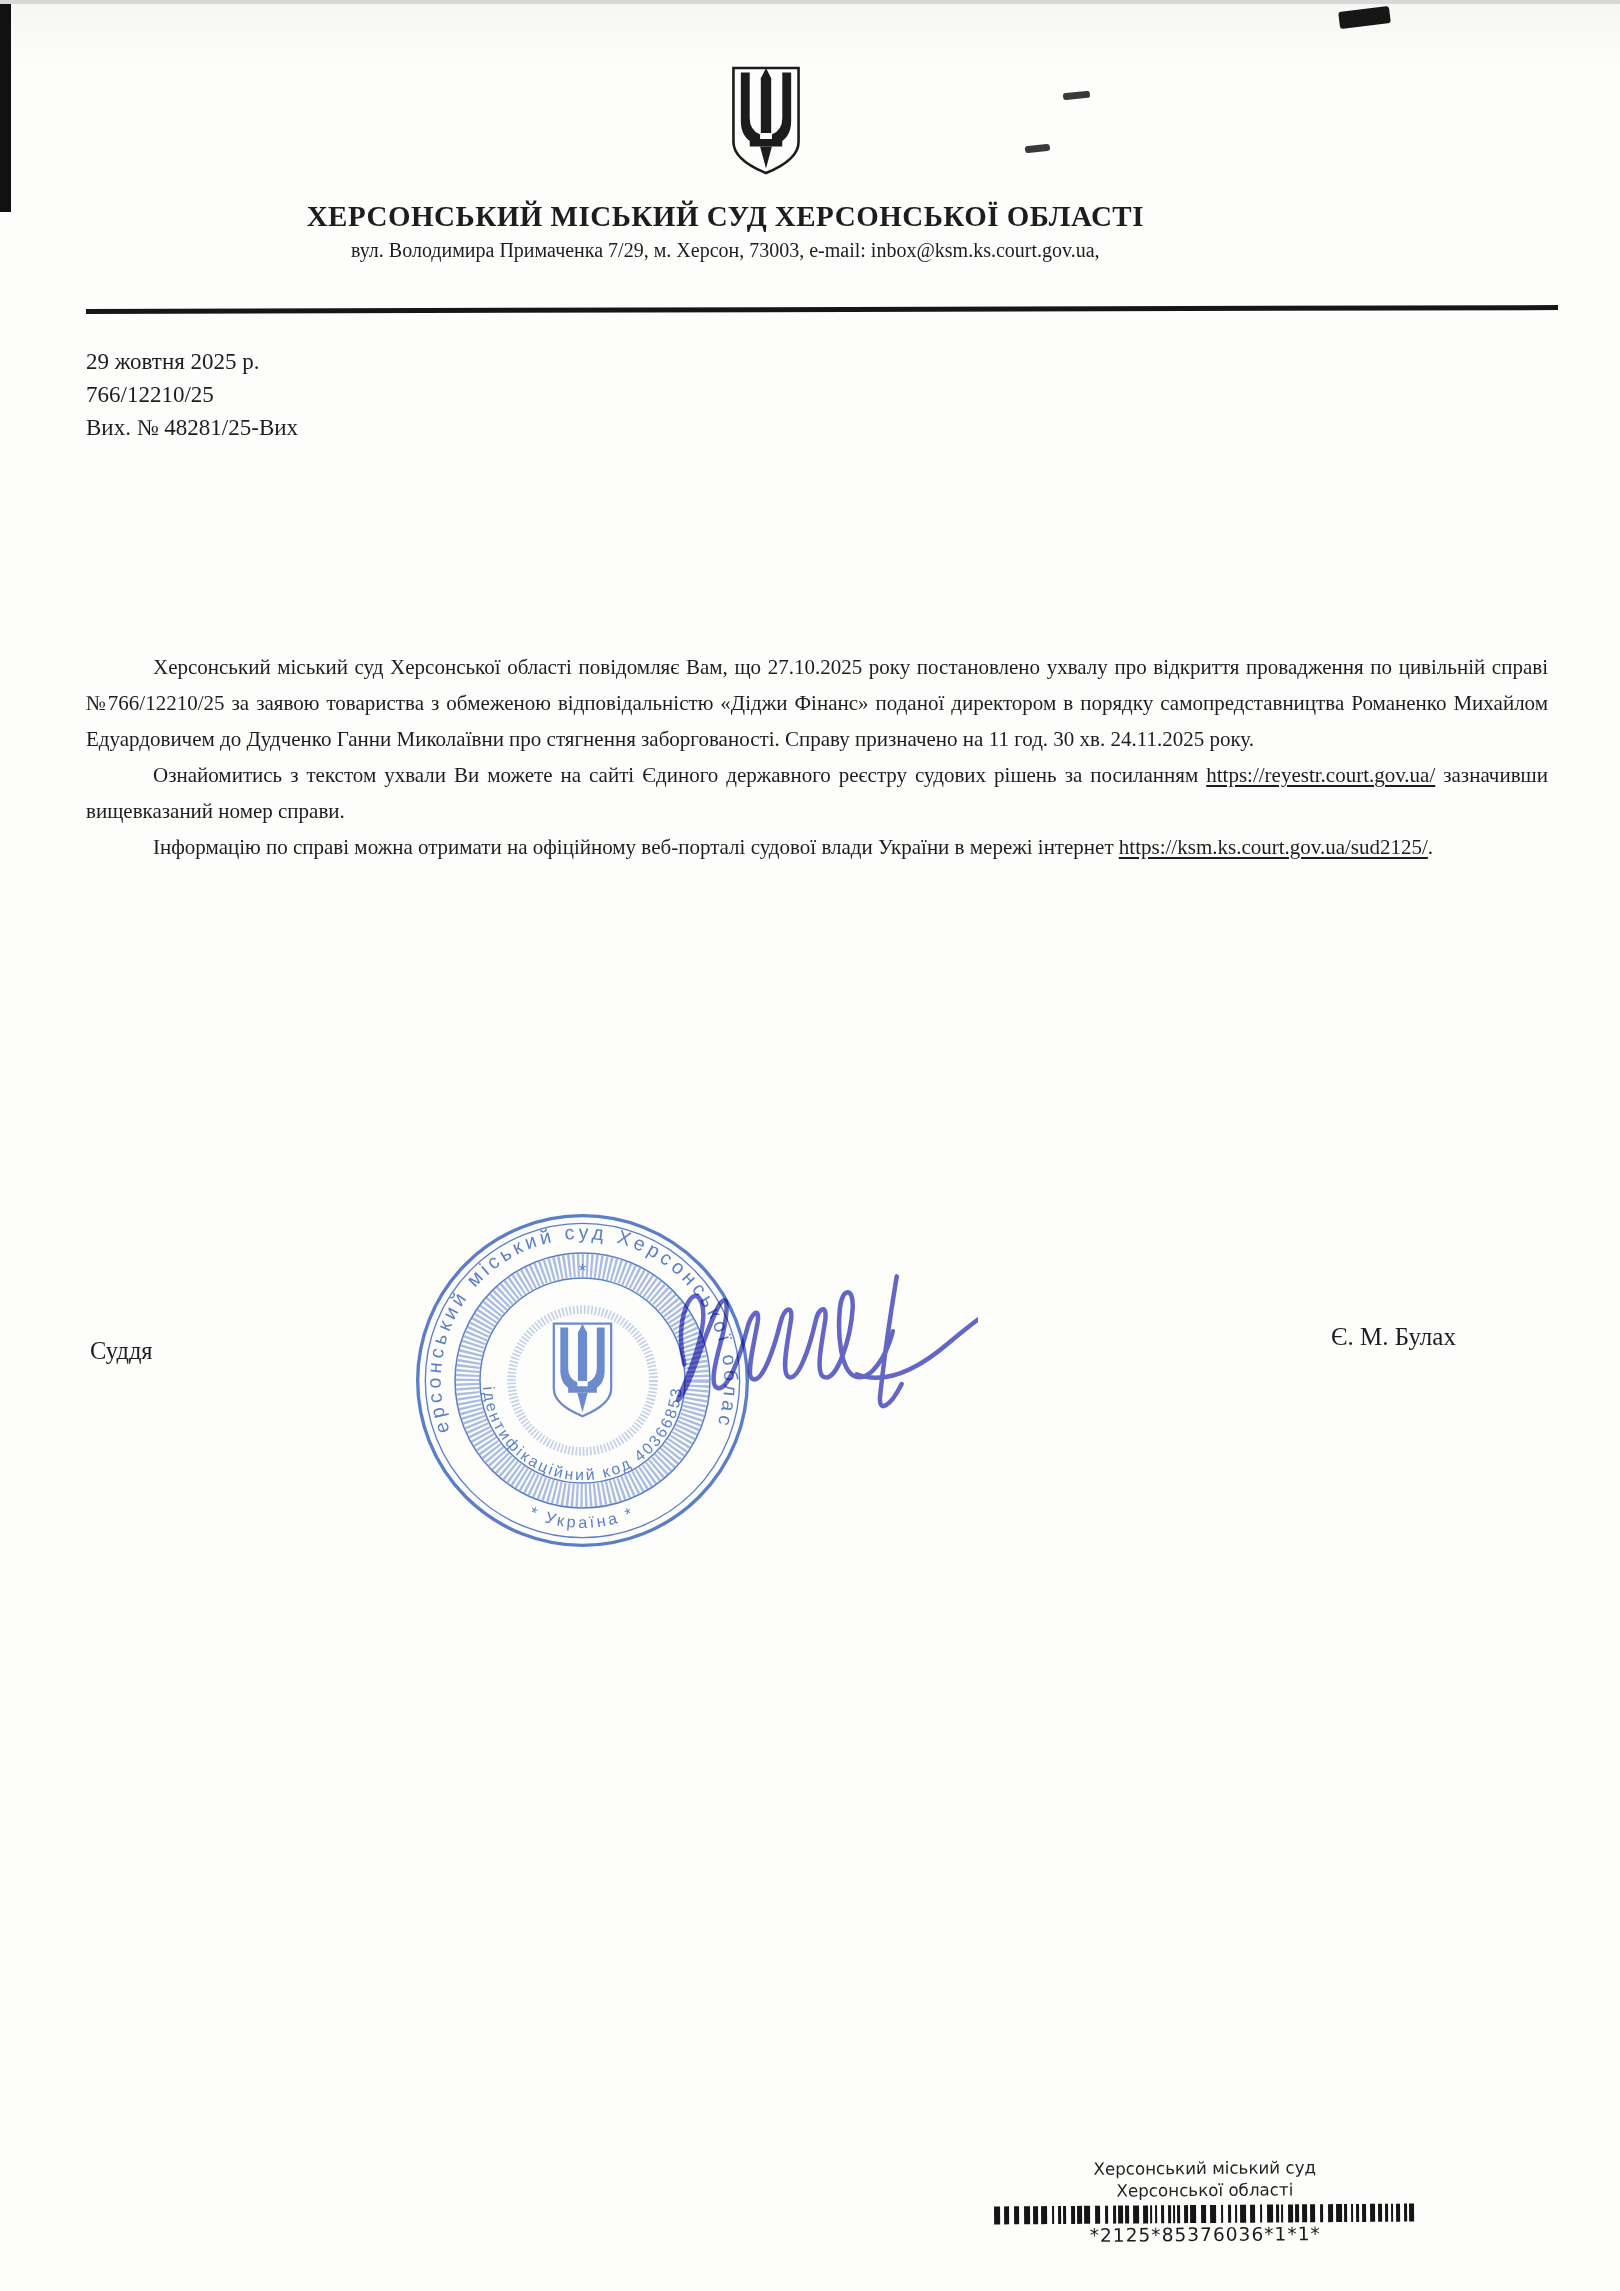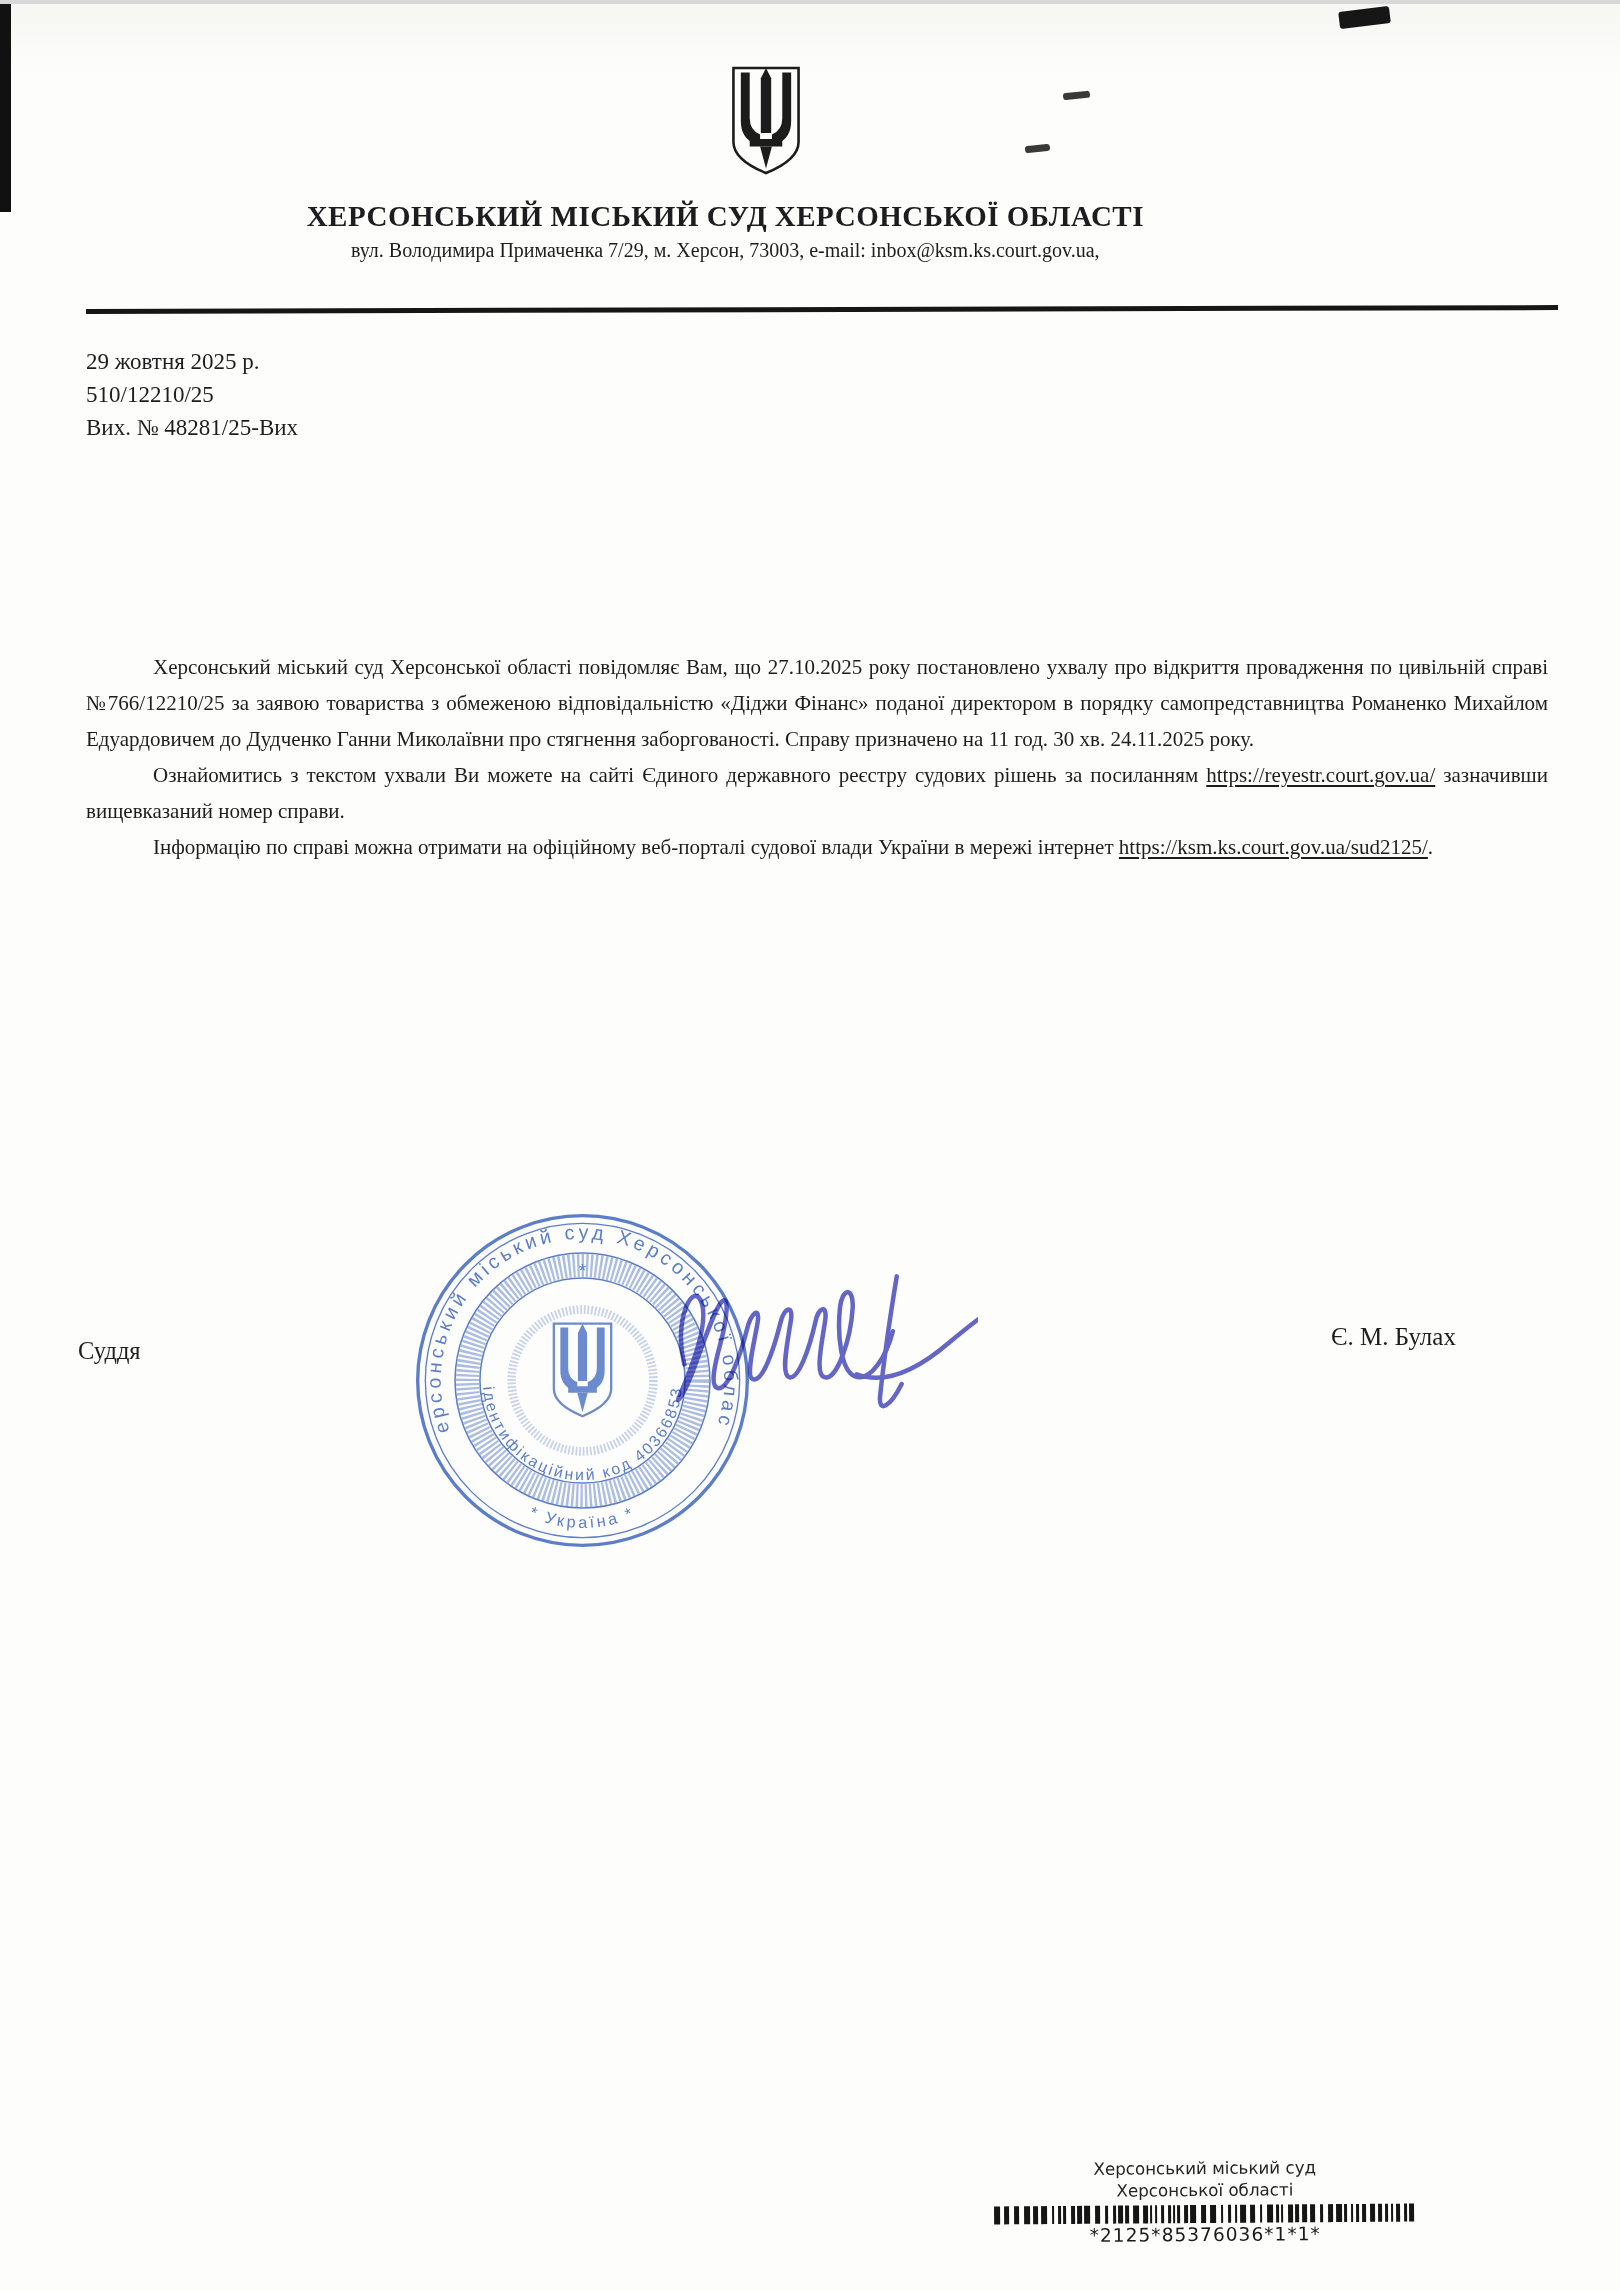--- a/index.html
+++ b/index.html
@@ -37,21 +37,21 @@
   .body-text { position:absolute; left:86px; top:645px; width:1462px;
                font-size:21px; line-height:36px; text-align:justify; }
   .body-text p { margin:0; text-indent:67px; }
   .body-text p.gap { margin-top:37px; }
   .doclink { color:#1d1d1f; text-decoration:underline; text-underline-offset:2.9px; }
 
   
   .stamp { position:absolute; left:410px; top:1204px; width:345px; height:345px;
            opacity:.92; mix-blend-mode:multiply; }
   .signature { position:absolute; left:655px; top:1243px; width:323px; height:186px; mix-blend-mode:multiply; }
-  .judge-role { position:absolute; left:78px;  top:1333px; font-size:24.5px; }
+  .judge-role { position:absolute; left:90px;  top:1333px; font-size:24.5px; }
   .judge-name { position:absolute; left:1331px; top:1319px; font-size:25px; }
 
   
   .footer { position:absolute; left:965px; top:2154px; width:480px; text-align:center;
             font-family:"DejaVu Sans", sans-serif; transform:rotate(-0.4deg); }
   .footer .l1 { font-size:16.7px; color:#222; }
   .footer .l2 { font-size:16.7px; color:#222; margin-top:2px; }
   .barcode { display:flex; align-items:stretch; justify-content:center; height:18.6px; margin-top:4.9px; }
   .barcode i { display:block; background:#151515; height:100%; }
   .bc-text { font-size:18.6px; margin-top:1px; letter-spacing:1px; color:#1a1a1a; }
@@ -81,21 +81,21 @@
   </svg>
 
   <div class="header-text">
     <div class="court-name">ХЕРСОНСЬКИЙ МІСЬКИЙ СУД ХЕРСОНСЬКОЇ ОБЛАСТІ</div>
     <div class="addr">вул. Володимира Примаченка  7/29, м. Херсон, 73003, e-mail: inbox@ksm.ks.court.gov.ua,</div>
   </div>
   <div class="rule"></div>
 
   <div class="refblock">
     <div>29 жовтня 2025 р.</div>
-    <div>510/12210/25</div>
+    <div>766/12210/25</div>
     <div>Вих. № 48281/25-Вих</div>
   </div>
 
 
   <div class="body-text">
     <p>Херсонський міський суд Херсонської області повідомляє Вам, що 27.10.2025 року постановлено ухвалу про відкриття провадження по цивільній справі №766/12210/25  за заявою товариства з обмеженою відповідальністю «Діджи Фінанс» поданої директором в порядку самопредставництва Романенко Михайлом Едуардовичем до Дудченко Ганни Миколаївни про стягнення заборгованості. Справу призначено на 11 год. 30 хв.  24.11.2025 року.</p>
     <p><span>Ознайомитись з текстом ухвали Ви можете на сайті Єдиного державного реєстру судових рішень за посиланням </span><a class="doclink" href="#">https://reyestr.court.gov.ua/</a><span> зазначивши вищевказаний номер справи.</span></p>
     <p><span>Інформацію по справі можна отримати на офіційному веб-порталі судової влади України в мережі інтернет </span><a class="doclink" href="#">https://ksm.ks.court.gov.ua/sud2125/</a><span>.</span></p>
   </div>
 

